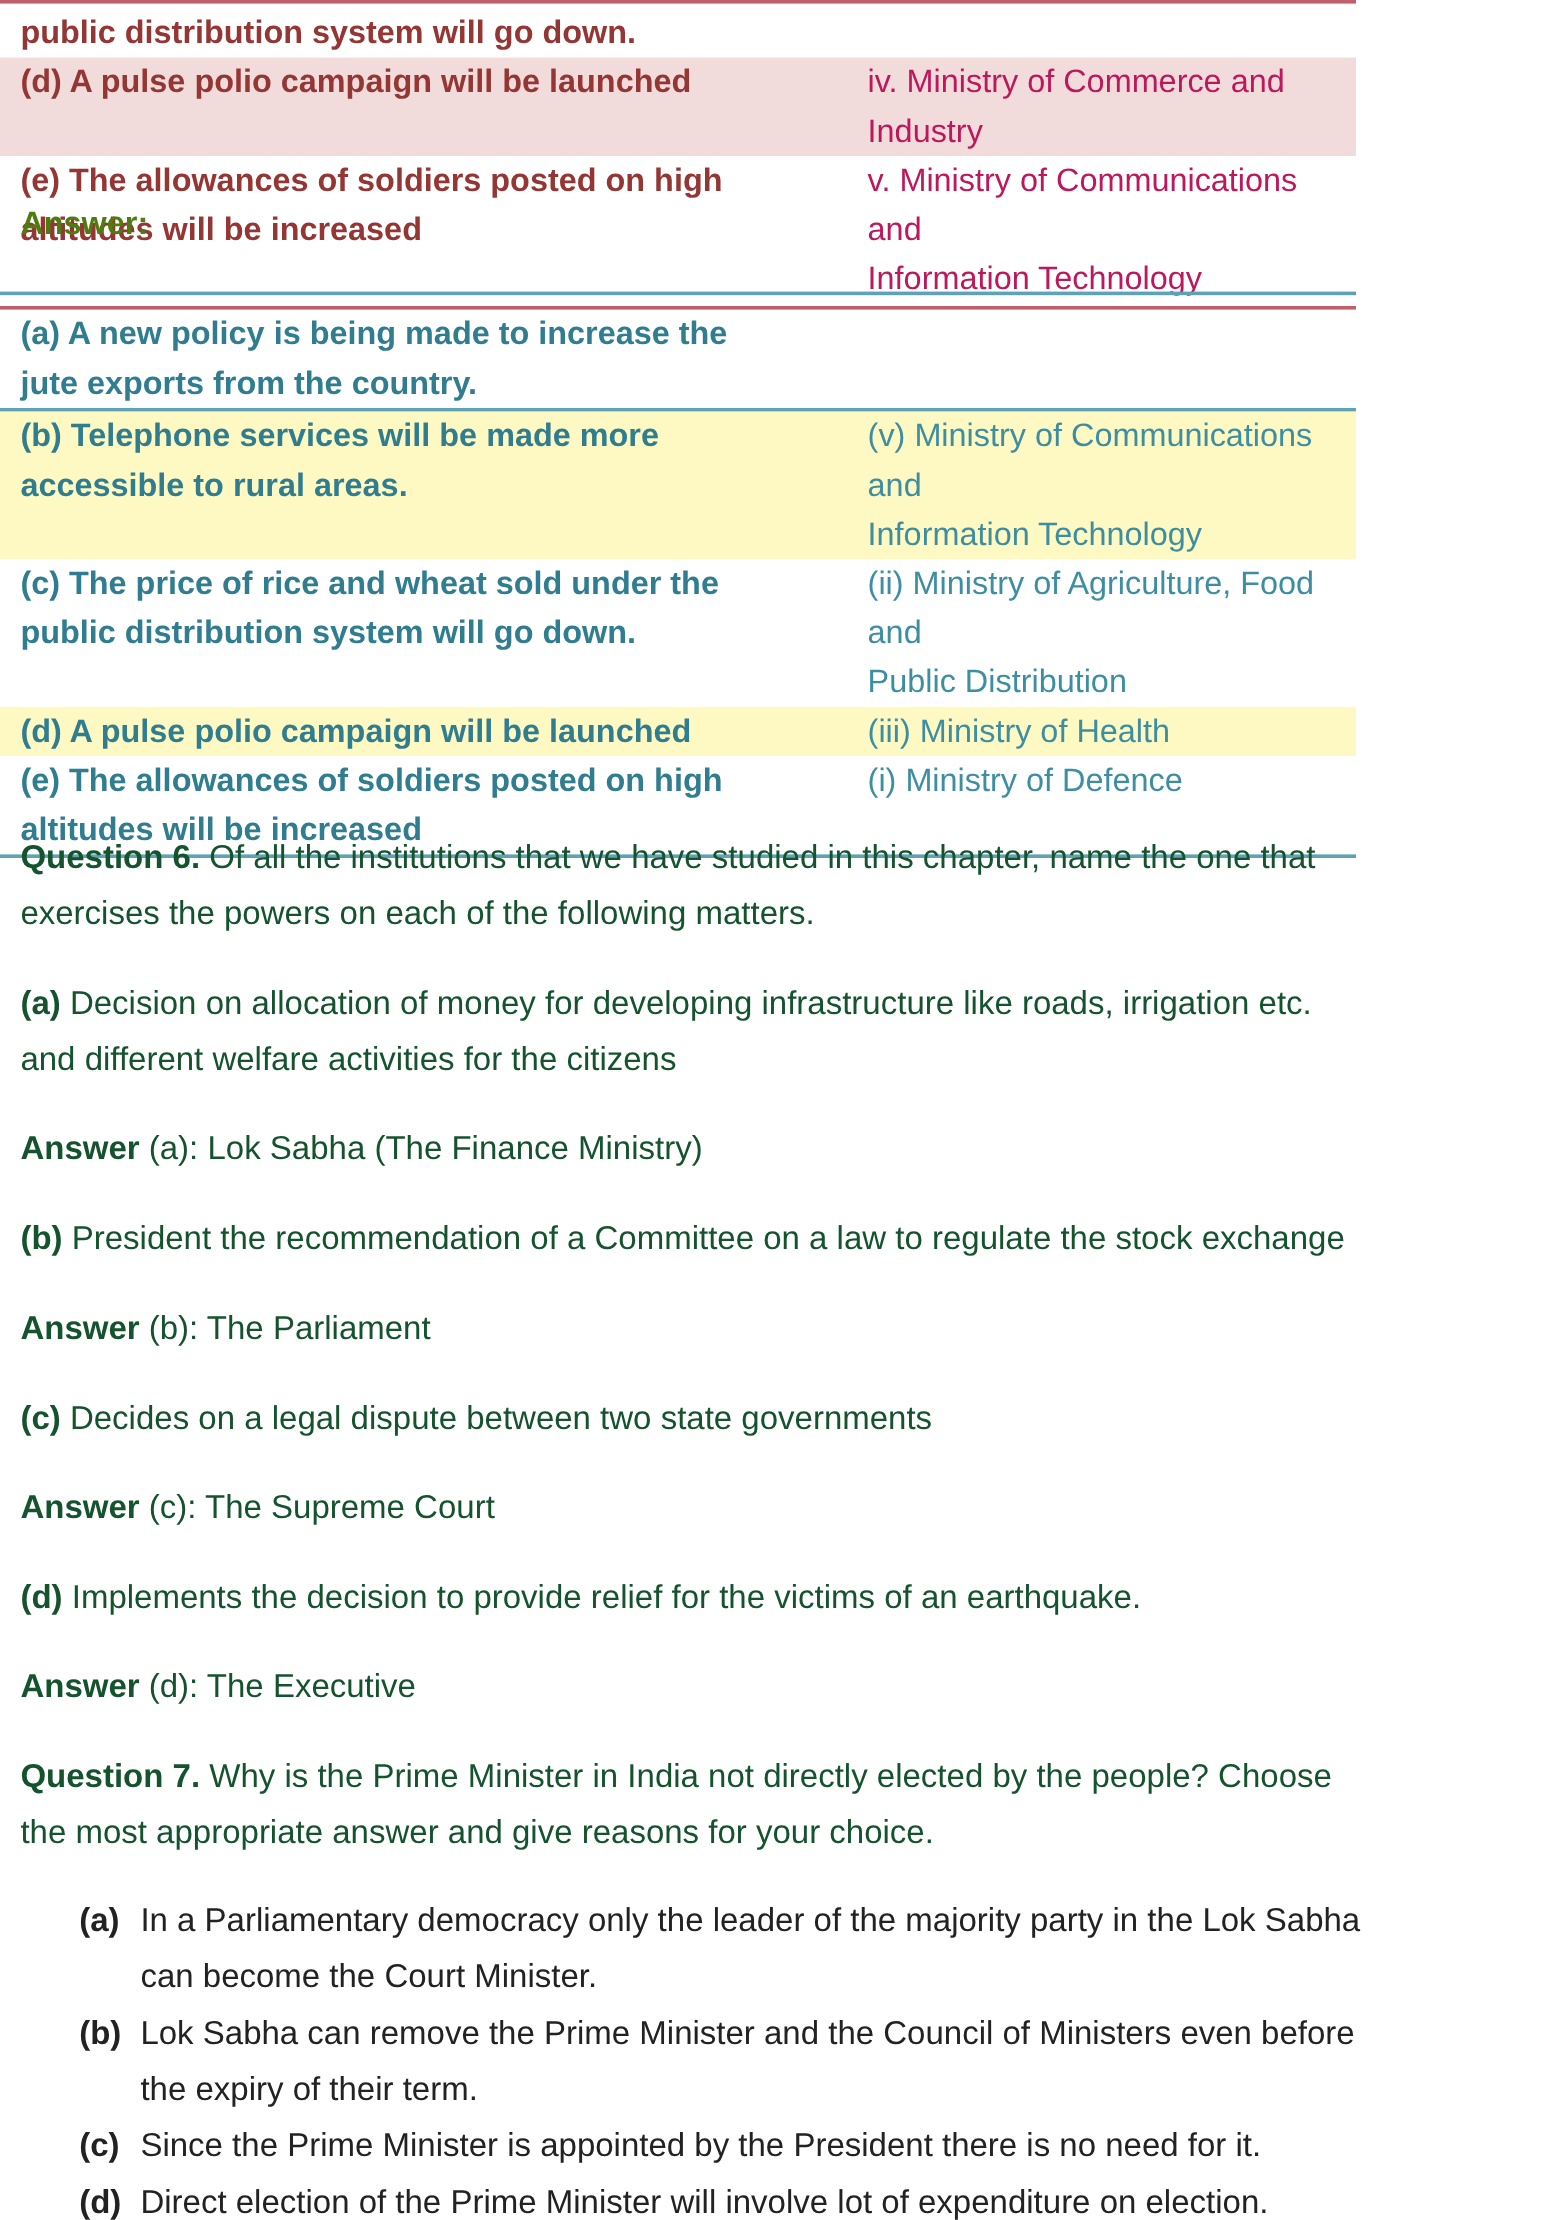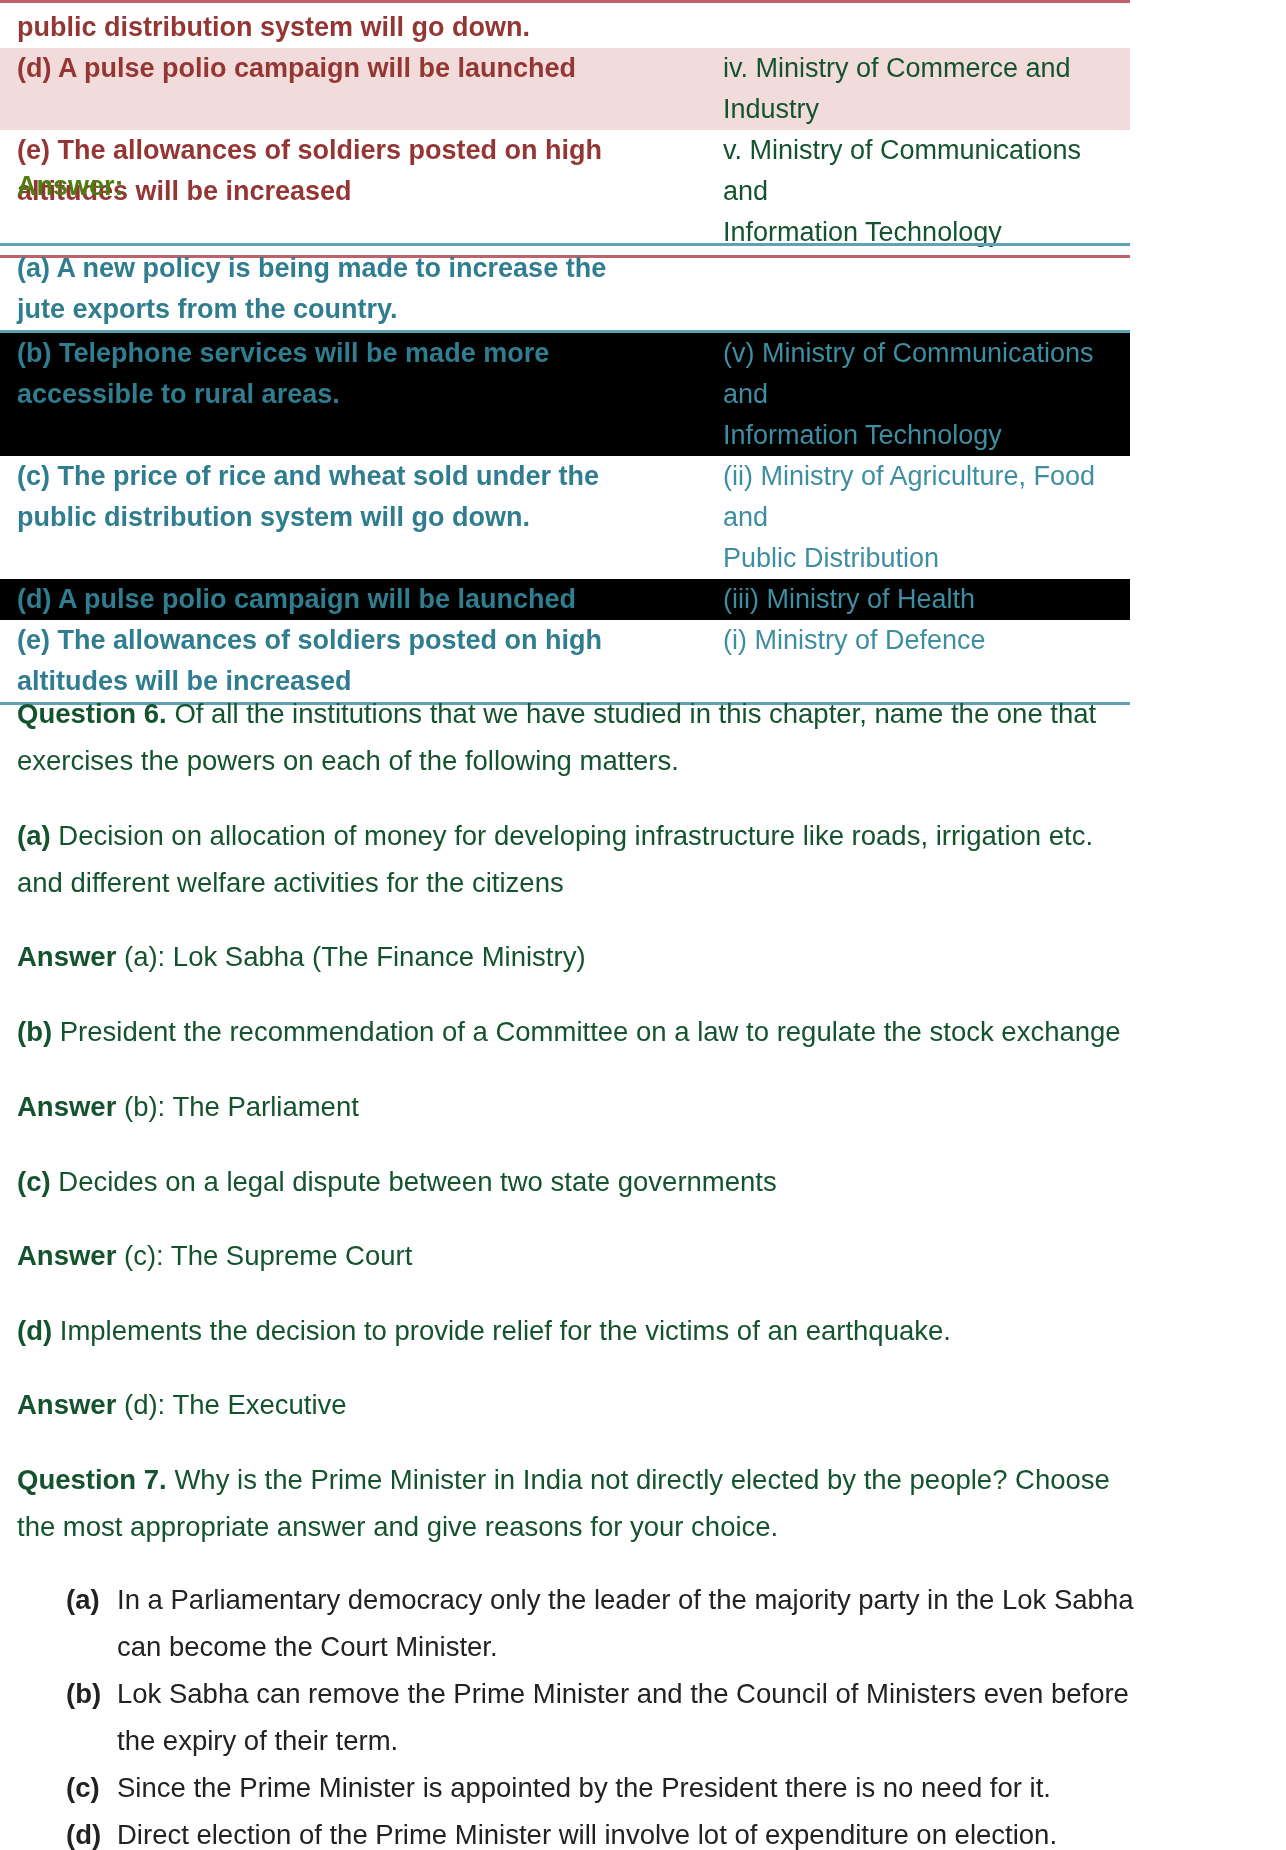--- a/index.html
+++ b/index.html
@@ -4,28 +4,28 @@
 <style>
   html, body { margin:0; padding:0; background:#ffffff; }
   body { width:1286px; height:1850px; position:relative; overflow:hidden;
          font-family:"Liberation Sans", sans-serif; color:#222; }
   .tbl { position:absolute; left:0; width:1130px; }
   .row { display:flex; position:relative; font-size:27px; line-height:41px; }
   .row .c1 { width:690px; padding-left:17px; box-sizing:border-box; font-weight:bold; }
   .row .c2 { flex:1; padding-left:33px; box-sizing:border-box; }
 
   .red .row { color:#943634; }
-  .red .row .c2 { color:#14532d; }
+  .red .row .c2 { color:#be185d; }
   .red .shade { background:#f2dbdb; }
   .red .rule { height:3px; background:#c0606a; }
 
   .blue .row { color:#31849b; }
   .blue .row .c1 { color:#2f7d8f; }
   .blue .row .c2 { color:#3e8ea2; }
-  .blue .shade { background:#000000;justify-content:flex-end; }
+  .blue .shade { background:#fef9c3;justify-content:flex-end; }
   .blue .rule { height:3px; background:#5ea2b3; }
 
   .answer-head { position:absolute; left:17px; top:171px; font-size:27px; font-weight:bold; color:#4d7c0f; }
   .para { position:absolute; left:17px; width:1255px; font-size:27.5px; line-height:47px; color:#14532d; }
   .para b { font-weight:bold; }
   .opts { position:absolute; left:66px; width:1200px; font-size:27.5px; line-height:47px; }
   .opt { display:flex; }
   .opt .lbl { width:51px; font-weight:bold; flex:none; }
   .opt .txt { flex:1; }
 </style>
@@ -52,21 +52,21 @@
       <div>Information Technology</div>
     </div>
   </div>
   <div class="rule" style="margin-top:2px;"></div>
 </div>
 
 <div class="answer-head">Answer:</div>
 
 <div class="tbl blue" style="top:243px;">
   <div class="rule"></div>
-  <div class="row" style="padding-top:2px;">
+  <div class="row" style="padding-top:12px;">
     <div class="c1">
       <div>(a) A new policy is being made to increase the</div>
       <div>jute exports from the country.</div>
     </div>
   </div>
   <div class="rule"></div>
   <div class="row shade">
     <div class="c1">
       <div>(b) Telephone services will be made more</div>
       <div>accessible to rural areas.</div>

